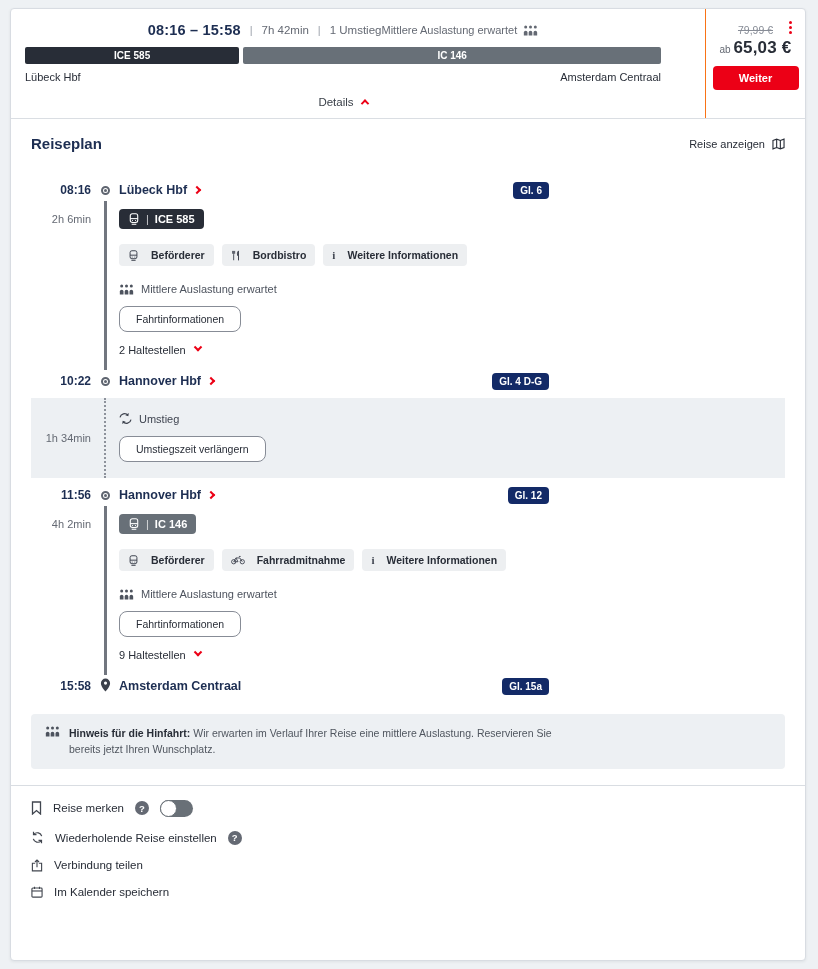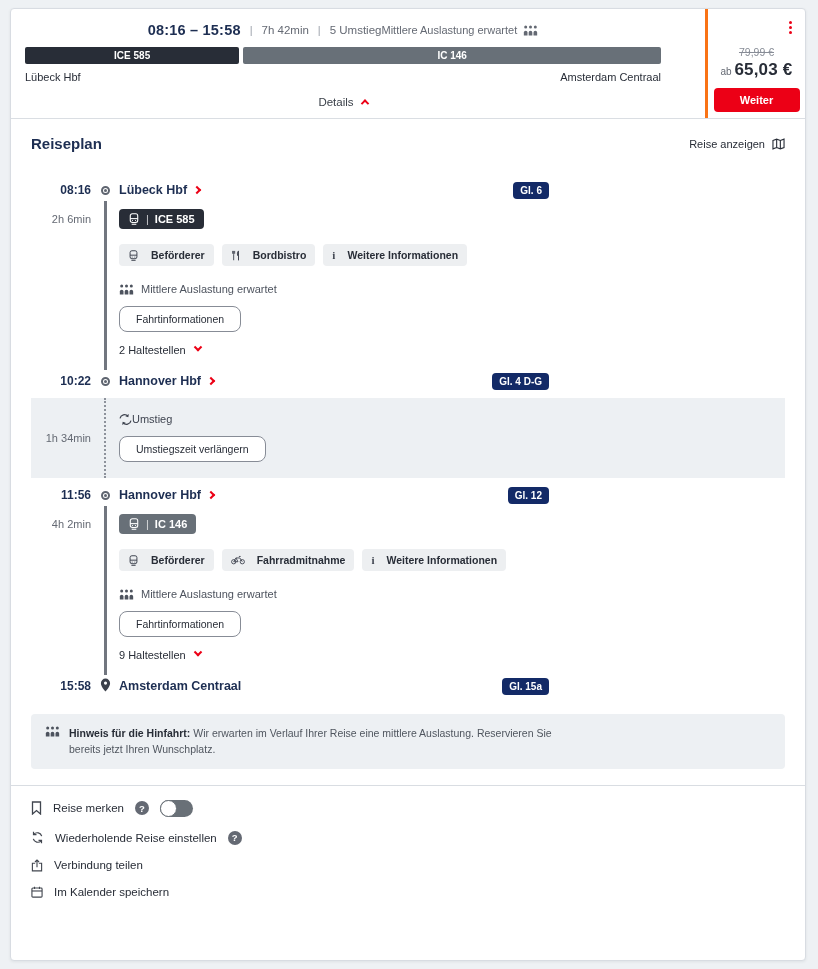--- a/index.html
+++ b/index.html
@@ -17,22 +17,22 @@
   .s-meta { font-size:11.5px; color:#646973; }
   .s-load { display:flex; align-items:center; gap:6px; font-size:11px; color:#646973; }
   .s-bars { display:flex; gap:4px; margin-top:9px; }
   .bar { height:17px; border-radius:2px; color:#fff; font-size:10px; font-weight:700;
          display:flex; align-items:center; justify-content:center; }
   .bar-ice { width:33.7%; background:#282d37; }
   .bar-ic  { flex:1; background:#687078; }
   .s-ends { display:flex; justify-content:space-between; margin-top:7px; font-size:11px; color:#282d37; }
   .s-details { display:flex; justify-content:center; align-items:center; gap:8px; margin-top:13px;
                font-size:11.5px; color:#3a4049; cursor:pointer; }
-  .summary-right { width:100px; border-left:3px solid #f97316; position:relative;
-                   display:flex; flex-direction:column; align-items:center; padding-top:37px; }
+  .summary-right { width:100px; border-left:1px solid #f97316; position:relative;
+                   display:flex; flex-direction:column; align-items:center; padding-top:15px; }
   .kebab { position:absolute; top:10px; right:11px; display:flex; flex-direction:column; gap:2px; cursor:pointer; padding:2px; }
   .kebab i { width:3px; height:3px; border-radius:50%; background:#ec0016; }
   .price-old { font-size:10.5px; color:#878c96; text-decoration:line-through; }
   .price-now { margin-top:2px; font-size:10px; color:#646973; }
   .price-now b { font-size:17px; color:#282d37; letter-spacing:.2px; }
   .btn-weiter { margin-top:8px; width:86px; background:#ec0016; color:#fff; border:none; border-radius:4px;
                 font-size:11px; font-weight:700; padding:6px 0; cursor:pointer; font-family:inherit; }
 
   
   .chev { display:inline-block; width:6px; height:6px; border-top:2px solid #ec0016; border-right:2px solid #ec0016; }
@@ -75,21 +75,21 @@
   .pill svg, .pill .i-info { color:#3f4450; }
   .i-info { font-weight:700; font-size:11px; font-family:"Liberation Serif", serif; }
   .load-line { display:flex; align-items:center; gap:7px; margin-top:17px; font-size:11px; color:#4d535e; }
   .btn-outline { display:inline-block; margin-top:11px; background:#fff; border:1px solid #878c96; border-radius:8px;
                  padding:6px 16px; font-size:10.5px; color:#282d37; cursor:pointer; font-family:inherit; }
   .stops-toggle { display:flex; align-items:center; gap:9px; margin-top:12px; font-size:11px; color:#282d37; cursor:pointer; }
 
   .transfer-band { background:#edf0f3; margin:6px 0; }
   .transfer-band .tcol-time { align-self:center; }
   .transfer-body { flex:1; padding:15px 0 16px; }
-  .transfer-label { display:flex; align-items:center; font-size:11px; color:#3f4450; }
+  .transfer-label { display:flex; gap:7px; font-size:11px; color:#3f4450; }
 
   .pin-icon { color:#3c414b; margin-top:-3px; }
 
   .notice { display:flex; gap:9px; background:#edf0f3; border-radius:4px; padding:11px 14px; margin-top:17px; }
   .notice-icon { color:#4d535e; flex:0 0 auto; margin-top:1px; }
   .notice-text { font-size:10.5px; line-height:1.55; color:#50565f; max-width:508px; }
   .notice-text b { color:#282d37; }
 
   
   .actions { border-top:1px solid #d9dde2; margin-top:16px; padding:14px 20px 16px; display:flex; flex-direction:column; gap:14px; }
@@ -107,21 +107,21 @@
 <div class="card">
 
   <div class="summary">
     <div class="summary-left">
       <div class="s-row1">
         <div class="s-times-wrap">
           <span class="s-times">08:16 – 15:58</span>
           <span class="s-sep">|</span>
           <span class="s-meta">7h 42min</span>
           <span class="s-sep">|</span>
-          <span class="s-meta">5 Umstieg</span>
+          <span class="s-meta">1 Umstieg</span>
         </div>
         <div class="s-load">
           <span>Mittlere Auslastung erwartet</span>
           <svg width="15" height="11" viewBox="0 0 18 13" fill="currentColor">
               <circle cx="3.2" cy="2.4" r="1.8"></circle>
               <path d="M1 12.4 V9 a2.2 2.2 0 0 1 4.4 0 v3.4 Z"></path>
               <circle cx="9" cy="2.4" r="1.8"></circle>
               <path d="M6.8 12.4 V9 a2.2 2.2 0 0 1 4.4 0 v3.4 Z"></path>
               <circle cx="14.8" cy="2.4" r="1.8"></circle>
               <path d="M12.6 12.4 V9 a2.2 2.2 0 0 1 4.4 0 v3.4 Z"></path>

